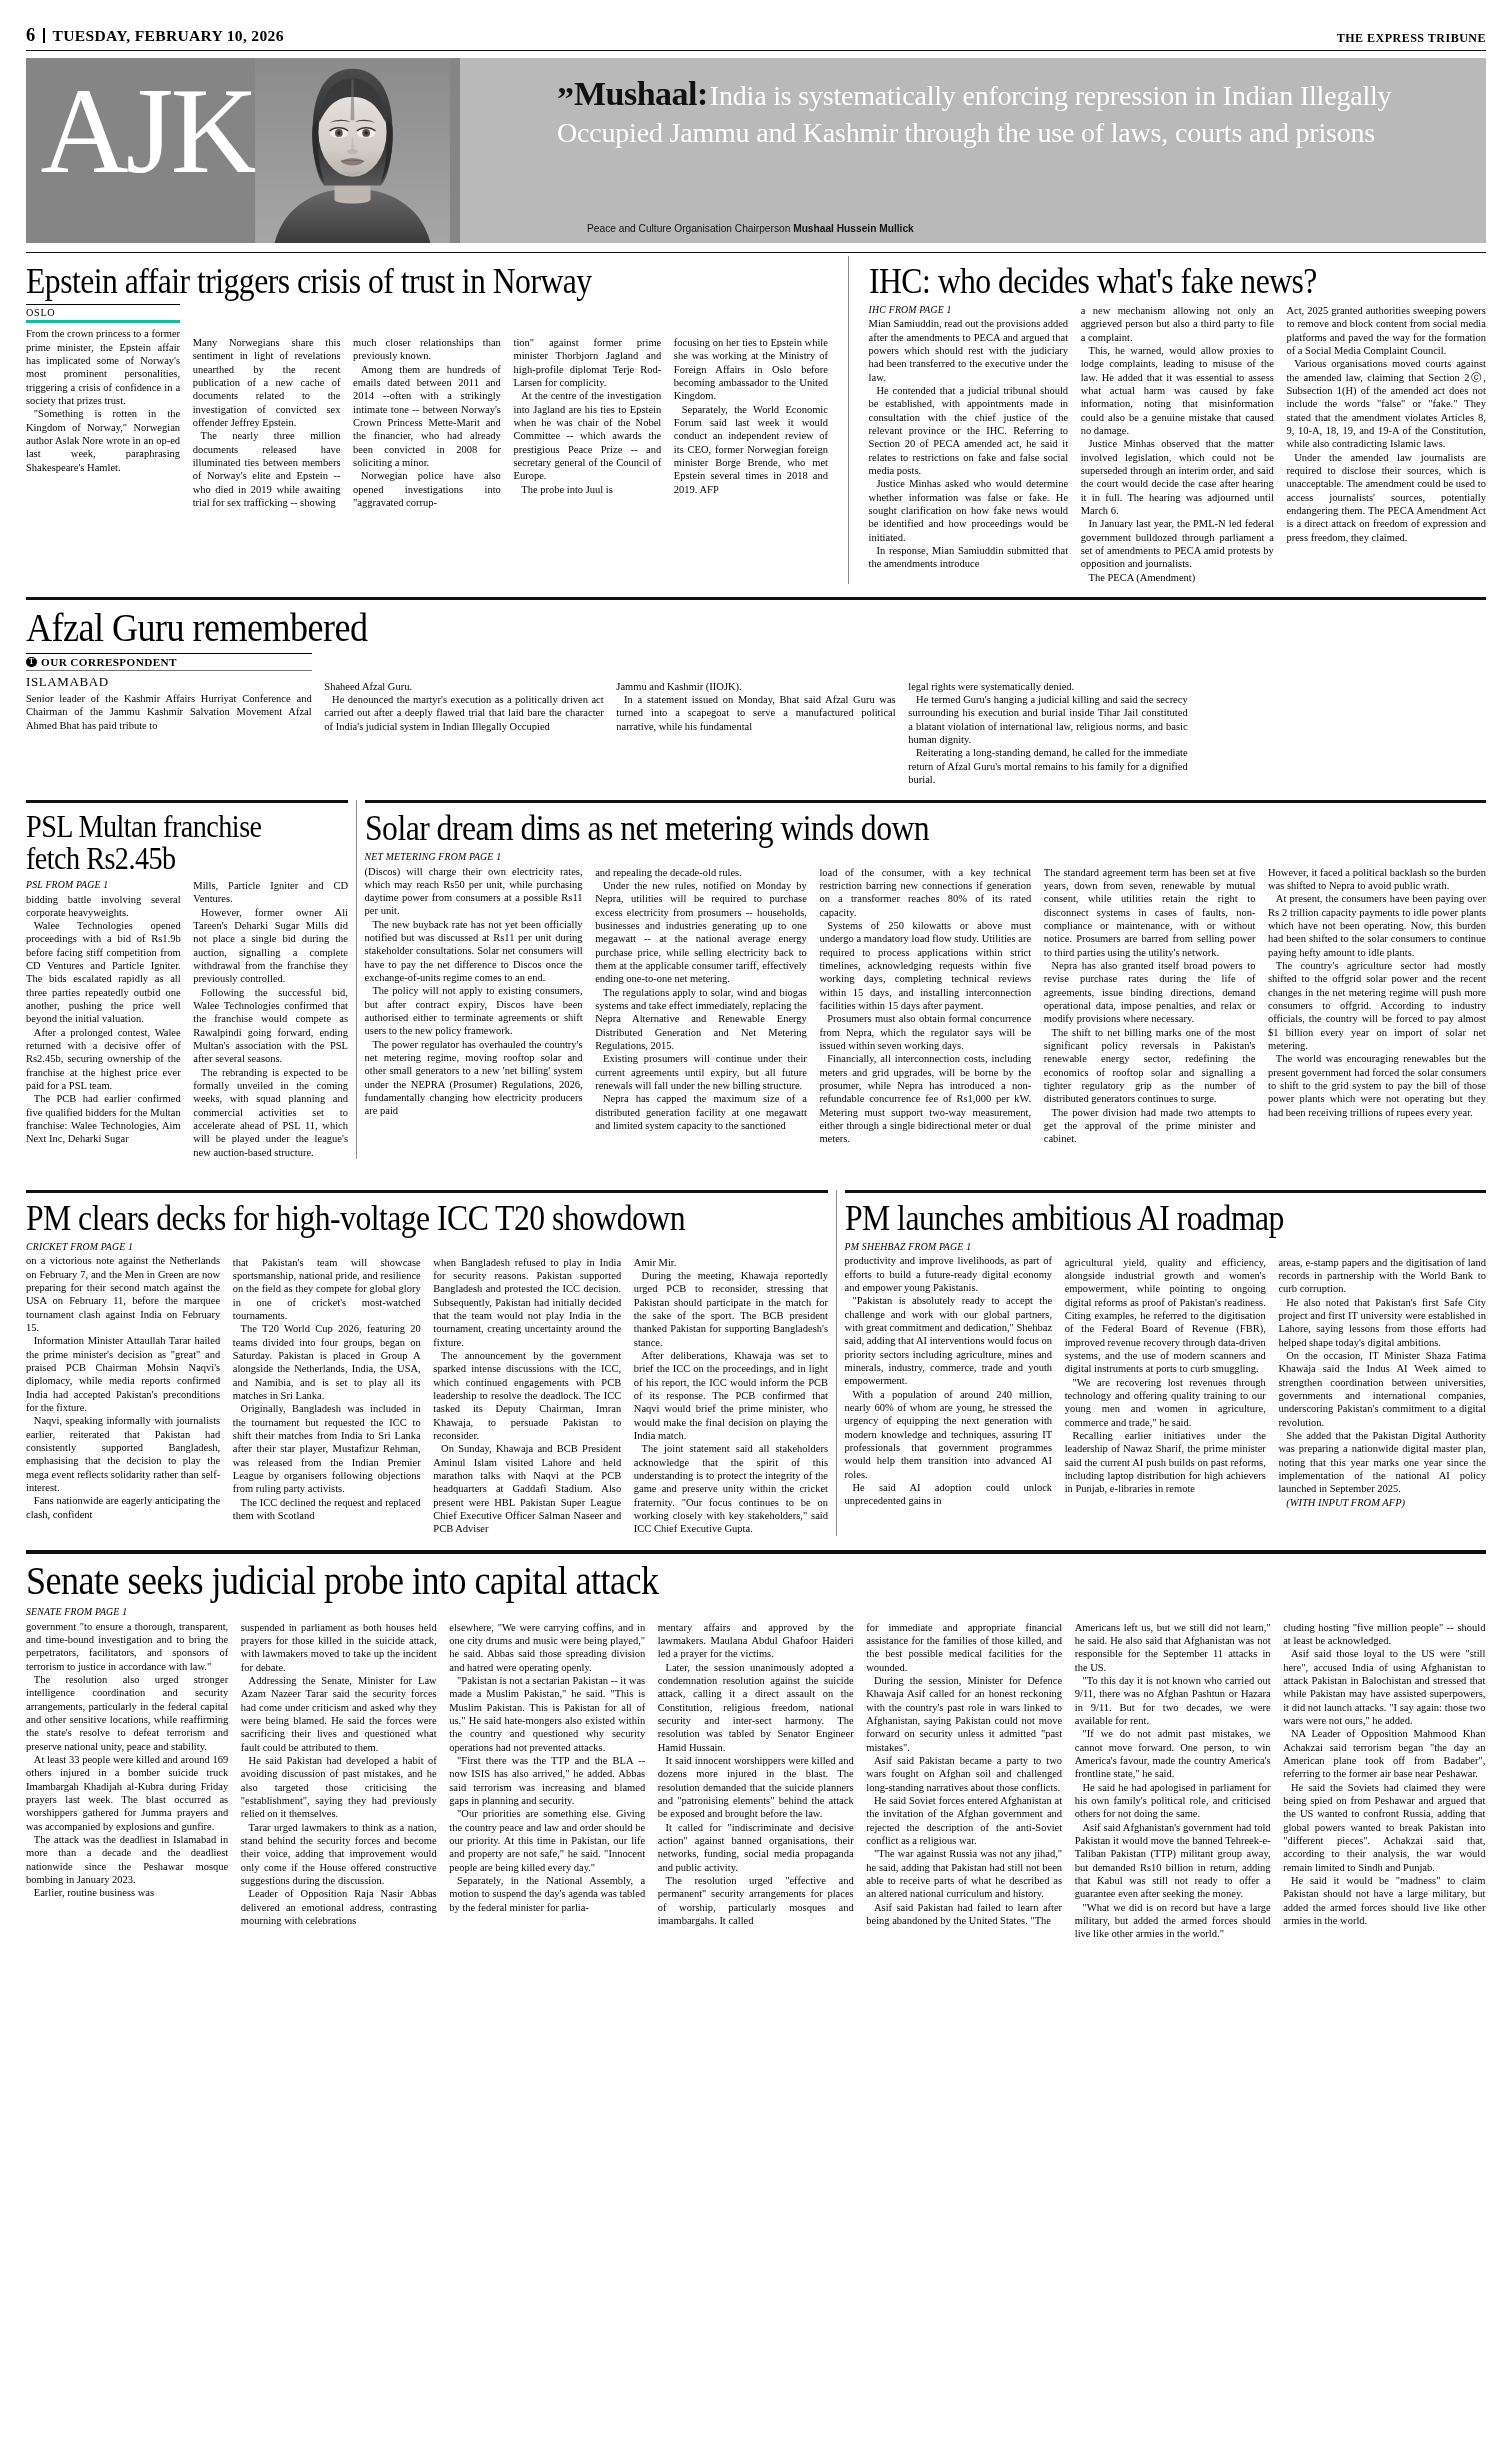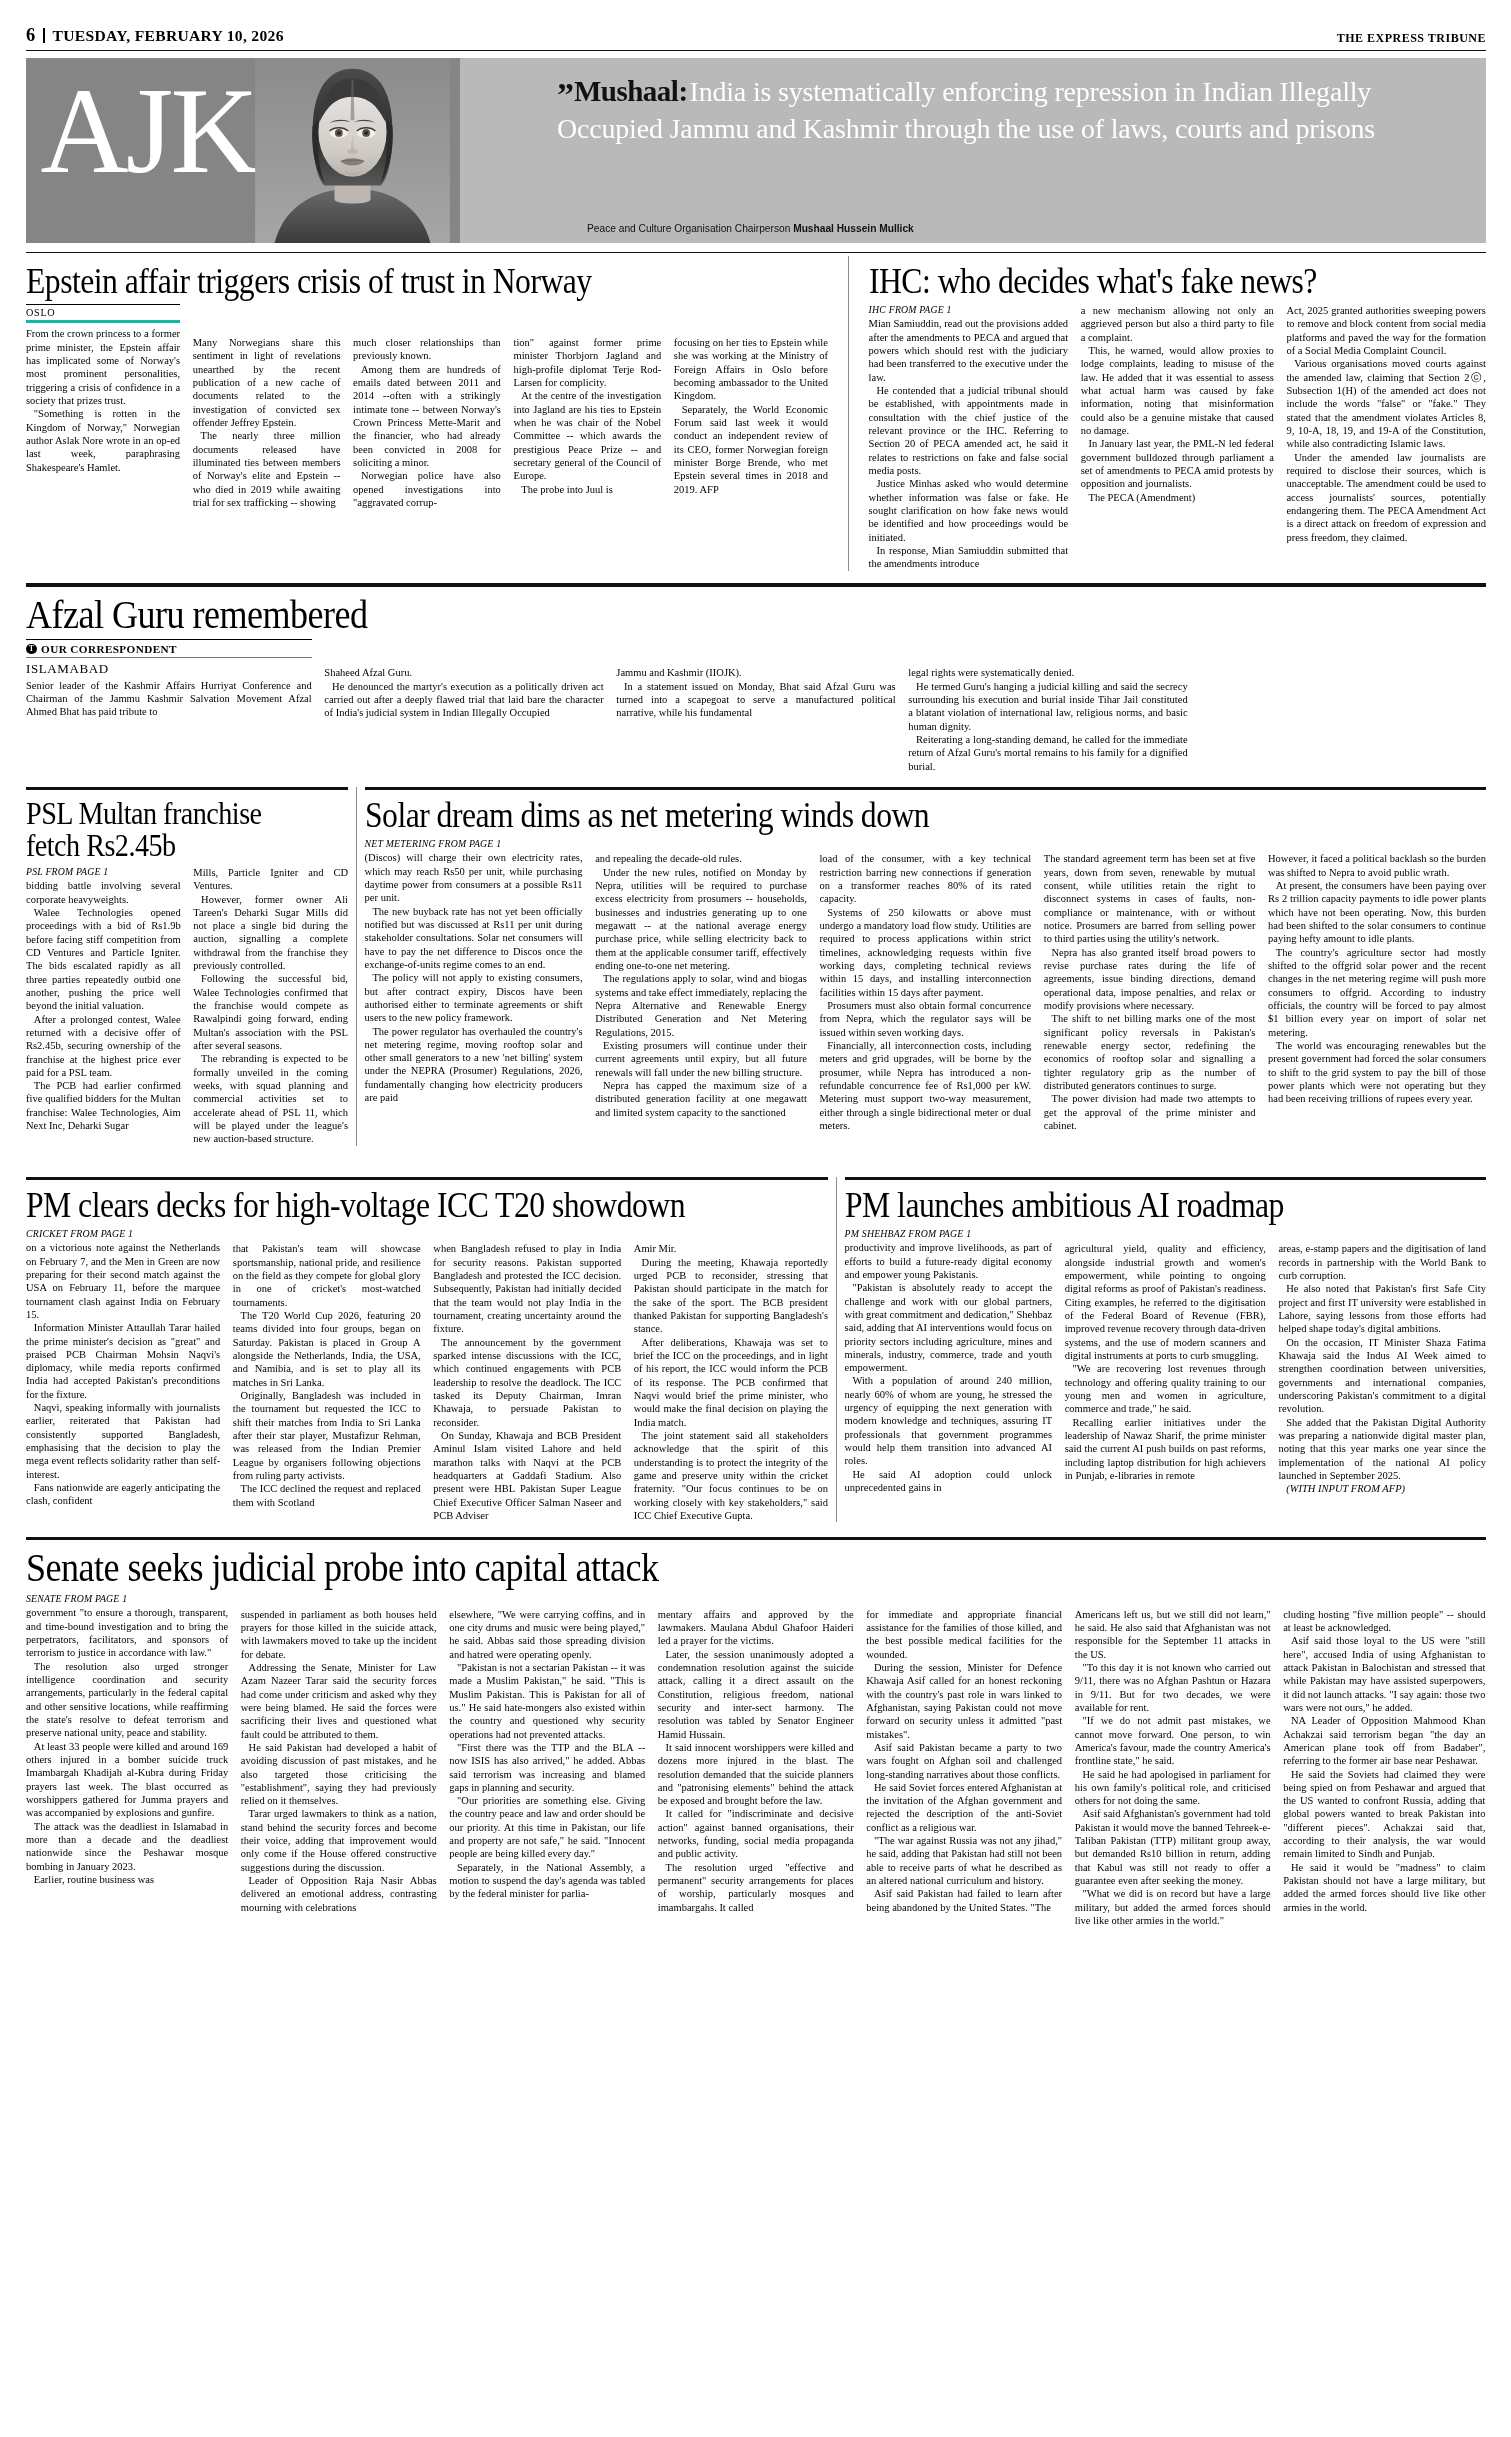--- a/index.html
+++ b/index.html
@@ -42,21 +42,21 @@
   }
   .hero-photo {
     position:absolute; left:229px; top:0; width:195px; height:185px;
     z-index:3; overflow:hidden;
   }
   .hero-quote {
     position:absolute; left:531px; top:16.6px; right:29px; z-index:4;
   }
   .q-mark { font-size:34px; font-weight:bold; color:#111; line-height:1;
     display:inline-block; vertical-align:-4.9px; letter-spacing:-2px; }
-  .q-name { font-size:29px; font-weight:bold; color:#111; letter-spacing:-0.5px; }
+  .q-name { font-size:34px; font-weight:bold; color:#111; letter-spacing:-0.5px; }
   .q-body { font-size:28px; color:#ffffff; line-height:1.18; letter-spacing:-0.2px; }
   .q-credit { position:absolute; left:561px; bottom:8.8px; font-size:10.2px;
     font-family:"Liberation Sans", sans-serif; color:#111; z-index:4;}
   .q-credit b { font-weight:bold; }
   .rule-heavy { height:3.4px; background:#111; width:100%; }
 
   .hl {
     font-family:"Liberation Serif", serif; font-weight:400;
     letter-spacing:-0.6px; line-height:1.0; margin:6.8px 0 4.9px 0;
     transform:scaleX(.88); transform-origin:left center;
@@ -230,20 +230,21 @@
           <div class="col" style="width:33.33%;">
             <div class="kicker">IHC FROM PAGE 1</div>
             <p>Mian Samiuddin, read out the provisions added after the amendments to PECA and argued that powers which should rest with the judiciary had been transferred to the executive under the law.</p>
             <p>He contended that a judicial tribunal should be established, with appointments made in consultation with the chief justice of the relevant province or the IHC. Referring to Section 20 of PECA amended act, he said it relates to restrictions on fake and false social media posts.</p>
             <p>Justice Minhas asked who would determine whether information was false or fake. He sought clarification on how fake news would be identified and how proceedings would be initiated.</p>
             <p>In response, Mian Samiuddin submitted that the amendments introduce</p>
           </div>
           <div class="col" style="width:33.33%;">
             <p>a new mechanism allowing not only an aggrieved person but also a third party to file a complaint.</p>
             <p>This, he warned, would allow proxies to lodge complaints, leading to misuse of the law. He added that it was essential to assess what actual harm was caused by fake information, noting that misinformation could also be a genuine mistake that caused no damage.</p>
+            <p>Justice Minhas observed that the matter involved legislation, which could not be superseded through an interim order, and said the court would decide the case after hearing it in full. The hearing was adjourned until March 6.</p>
             <p>In January last year, the PML-N led federal government bulldozed through parliament a set of amendments to PECA amid protests by opposition and journalists.</p>
             <p>The PECA (Amendment)</p>
           </div>
           <div class="col" style="width:33.33%;">
             <p>Act, 2025 granted authorities sweeping powers to remove and block content from social media platforms and paved the way for the formation of a Social Media Complaint Council.</p>
             <p>Various organisations moved courts against the amended law, claiming that Section 2ⓒ, Subsection 1(H) of the amended act does not include the words "false" or "fake." They stated that the amendment violates Articles 8, 9, 10-A, 18, 19, and 19-A of the Constitution, while also contradicting Islamic laws.</p>
             <p>Under the amended law journalists are required to disclose their sources, which is unacceptable. The amendment could be used to access journalists' sources, potentially endangering them. The PECA Amendment Act is a direct attack on freedom of expression and press freedom, they claimed.</p>
           </div>
         </div>
       </div>

